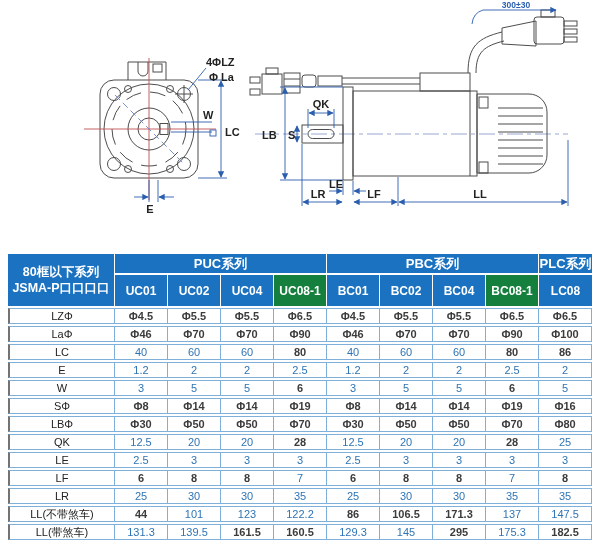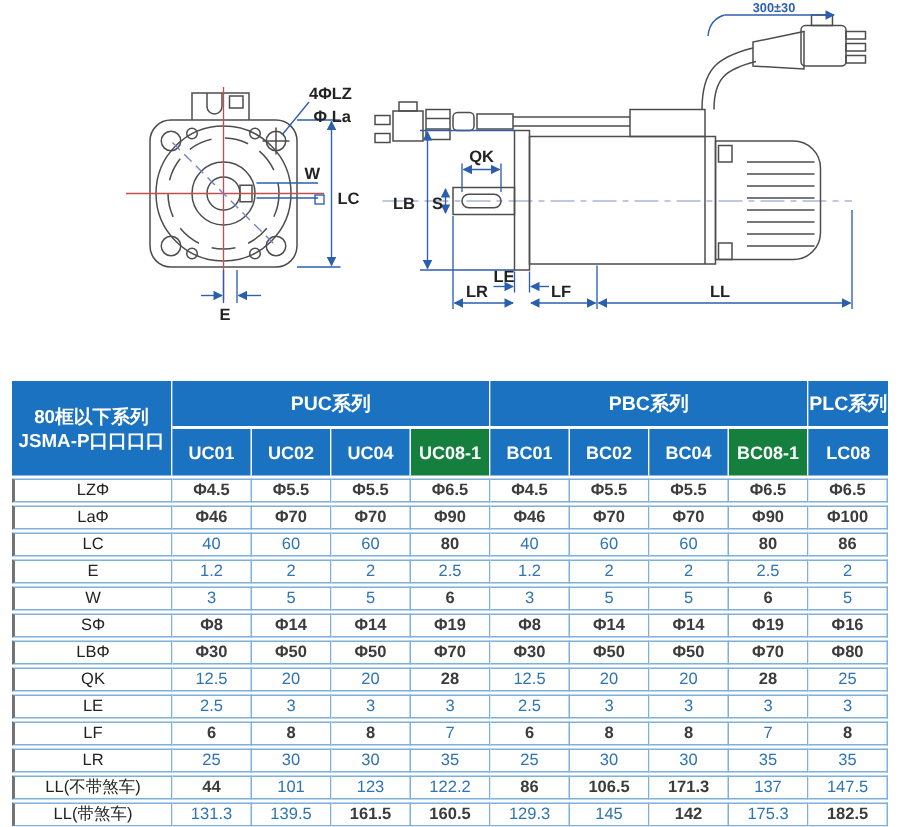--- a/index.html
+++ b/index.html
@@ -4,21 +4,21 @@
 <style>
   html,body{margin:0;padding:0;}
   body{width:600px;height:551px;background:#ffffff;position:relative;overflow:hidden;
        font-family:"Liberation Sans","DejaVu Sans",sans-serif;}
   #diagram{position:absolute;left:0;top:0;}
   #spec-table{position:absolute;left:8px;top:252px;width:584px;border-collapse:separate;border-spacing:0 2px;table-layout:fixed;}
   #spec-table th,#spec-table td{padding:0;text-align:center;vertical-align:middle;overflow:hidden;white-space:nowrap;}
   #spec-table thead th{background:#1a72c0;color:#ffffff;border-right:1px solid #ffffff;}
   #spec-table thead th:last-child{border-right:none;}
   #spec-table th.corner{font-size:12.5px;font-weight:bold;line-height:16px;}
-  #spec-table th.g{font-size:13px;font-weight:bold;height:30px;}
+  #spec-table th.g{font-size:13px;font-weight:bold;height:19px;}
   #spec-table th.c{font-size:12px;font-weight:bold;height:31px;}
   #spec-table th.hdk{background:#15803d;}
   #spec-table tbody td{background:#ffffff;height:14px;line-height:14px;font-size:11px;color:#2e74b5;
       border-top:1px solid #7fb0d9;border-bottom:1px solid #7fb0d9;border-right:1px solid #7fb0d9;}
   #spec-table tbody td:first-child{border-left:2px solid #737373;color:#222222;text-align:center;}
   #spec-table tbody td.dk{color:#3c3c3c;font-weight:bold;}
   #footnotes{position:absolute;left:9px;top:521px;font-size:12.5px;font-weight:600;color:#1a1a1a;line-height:15px;}
   svg text{font-family:"Liberation Sans","DejaVu Sans",sans-serif;}
   .dimtext{font-size:11px;font-weight:bold;fill:#222222;}
 </style>
@@ -339,21 +339,21 @@
         <td>147.5</td>
       </tr>
       <tr>
         <td class="rl">LL(带煞车)</td>
         <td>131.3</td>
         <td>139.5</td>
         <td class="dk">161.5</td>
         <td class="dk">160.5</td>
         <td>129.3</td>
         <td>145</td>
-        <td class="dk">142</td>
+        <td class="dk">295</td>
         <td>175.3</td>
         <td class="dk">182.5</td>
       </tr>
     </tbody>
   </table>
 
 <div id="footnotes">
 </div>
 
 </body></html>

